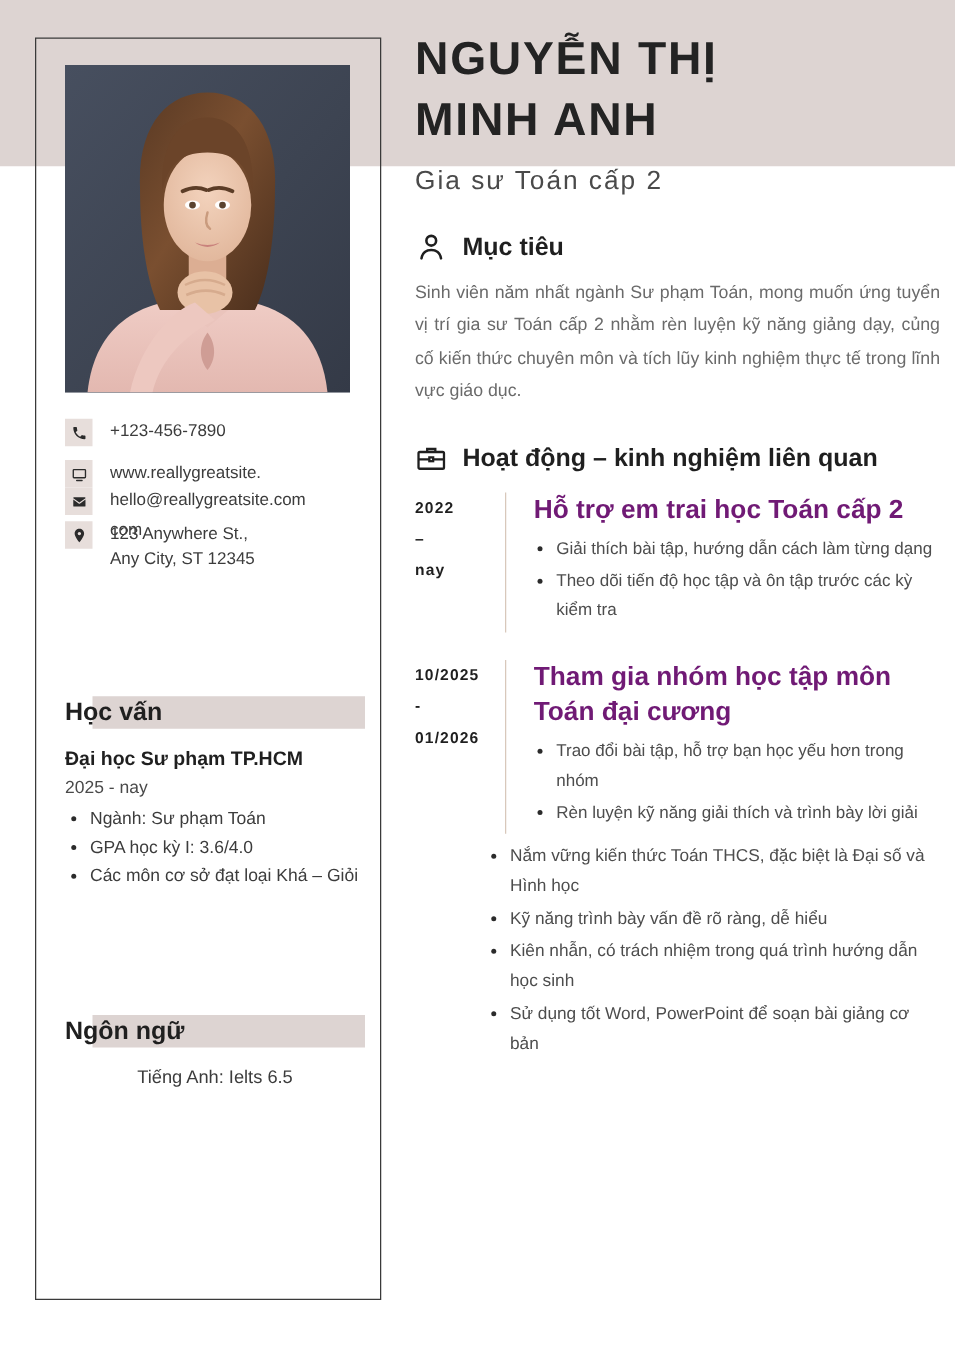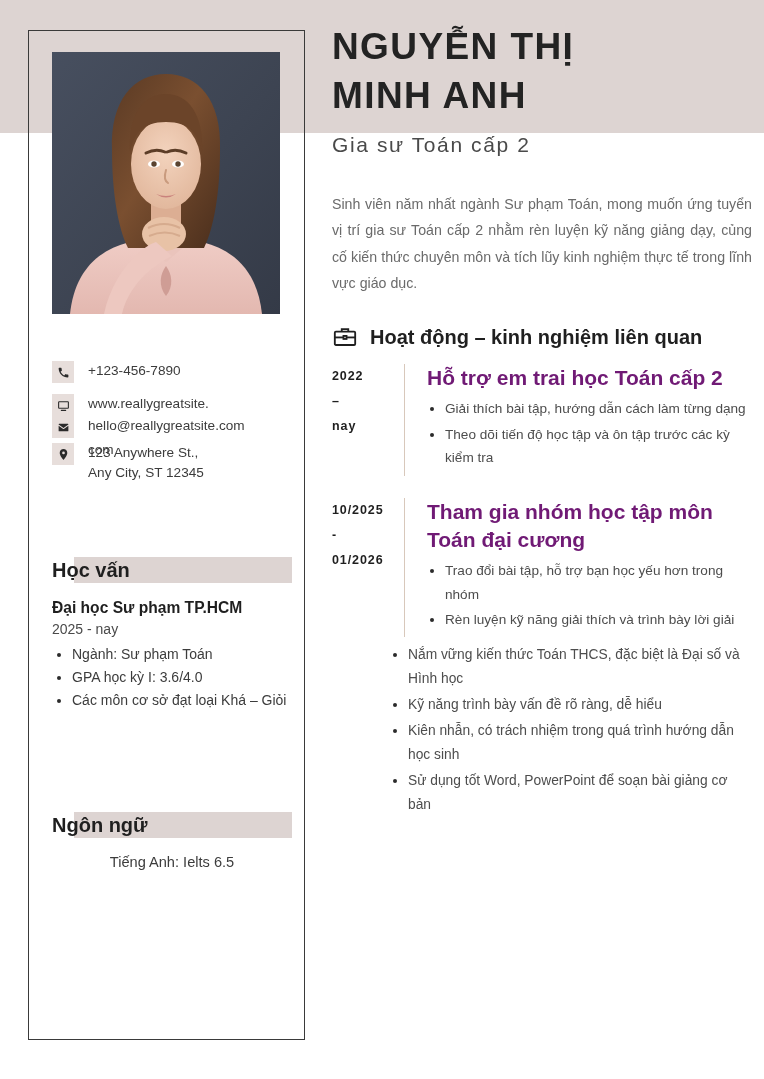--- a/index.html
+++ b/index.html
@@ -161,21 +161,21 @@
     line-height: 1.74;
     color: #4d4d4d;
     margin-bottom: 2px;
   }
   .skills-list li::marker { color: #2b2b2b; }
 
   
   .contact {
     position: absolute;
     left: 52px;
-    top: 361px;
+    top: 335px;
     width: 240px;
   }
   .c-row {
     display: flex;
     align-items: flex-start;
     margin-bottom: 11px;
     min-height: 22px;
   }
   .c-ico {
     flex: 0 0 auto;
@@ -400,20 +400,29 @@
 <div class="left-sec lang">
   <div class="bar-head">
     <span class="bar"></span>
     <span class="bar-txt">Ngôn ngữ</span>
   </div>
   <div class="lang-txt">Tiếng Anh: Ielts 6.5</div>
 </div>
 
 <div class="right-col">
 
+  <div class="sec-head">
+    <span class="ico">
+      <svg viewBox="0 0 24 24" fill="none" stroke="#1f1f1f" stroke-width="1.9">
+          <circle cx="12" cy="7" r="3.6"></circle>
+          <path d="M4.8 20c.6-4 3.6-6.2 7.2-6.2S18.6 16 19.2 20" stroke-linecap="round"></path>
+        </svg>
+    </span>
+    <span class="ttl">Mục tiêu</span>
+  </div>
   <div class="objective-text">Sinh viên năm nhất ngành Sư phạm Toán, mong muốn ứng tuyển vị trí gia sư Toán cấp 2 nhằm rèn luyện kỹ năng giảng dạy, củng cố kiến thức chuyên môn và tích lũy kinh nghiệm thực tế trong lĩnh vực giáo dục.</div>
 
   <div class="sec-head wide" style="margin-top:28px;">
     <span class="ico">
       <svg viewBox="0 0 24 24" fill="none" stroke="#1f1f1f" stroke-width="1.7">
           <rect x="2.6" y="7" width="18.8" height="12.4" rx="1"></rect>
           <path d="M9 7V4.8h6V7"></path>
           <path d="M2.6 12.4h18.8"></path>
           <rect x="10.6" y="11" width="2.8" height="2.8" fill="#fff"></rect>
         </svg>

